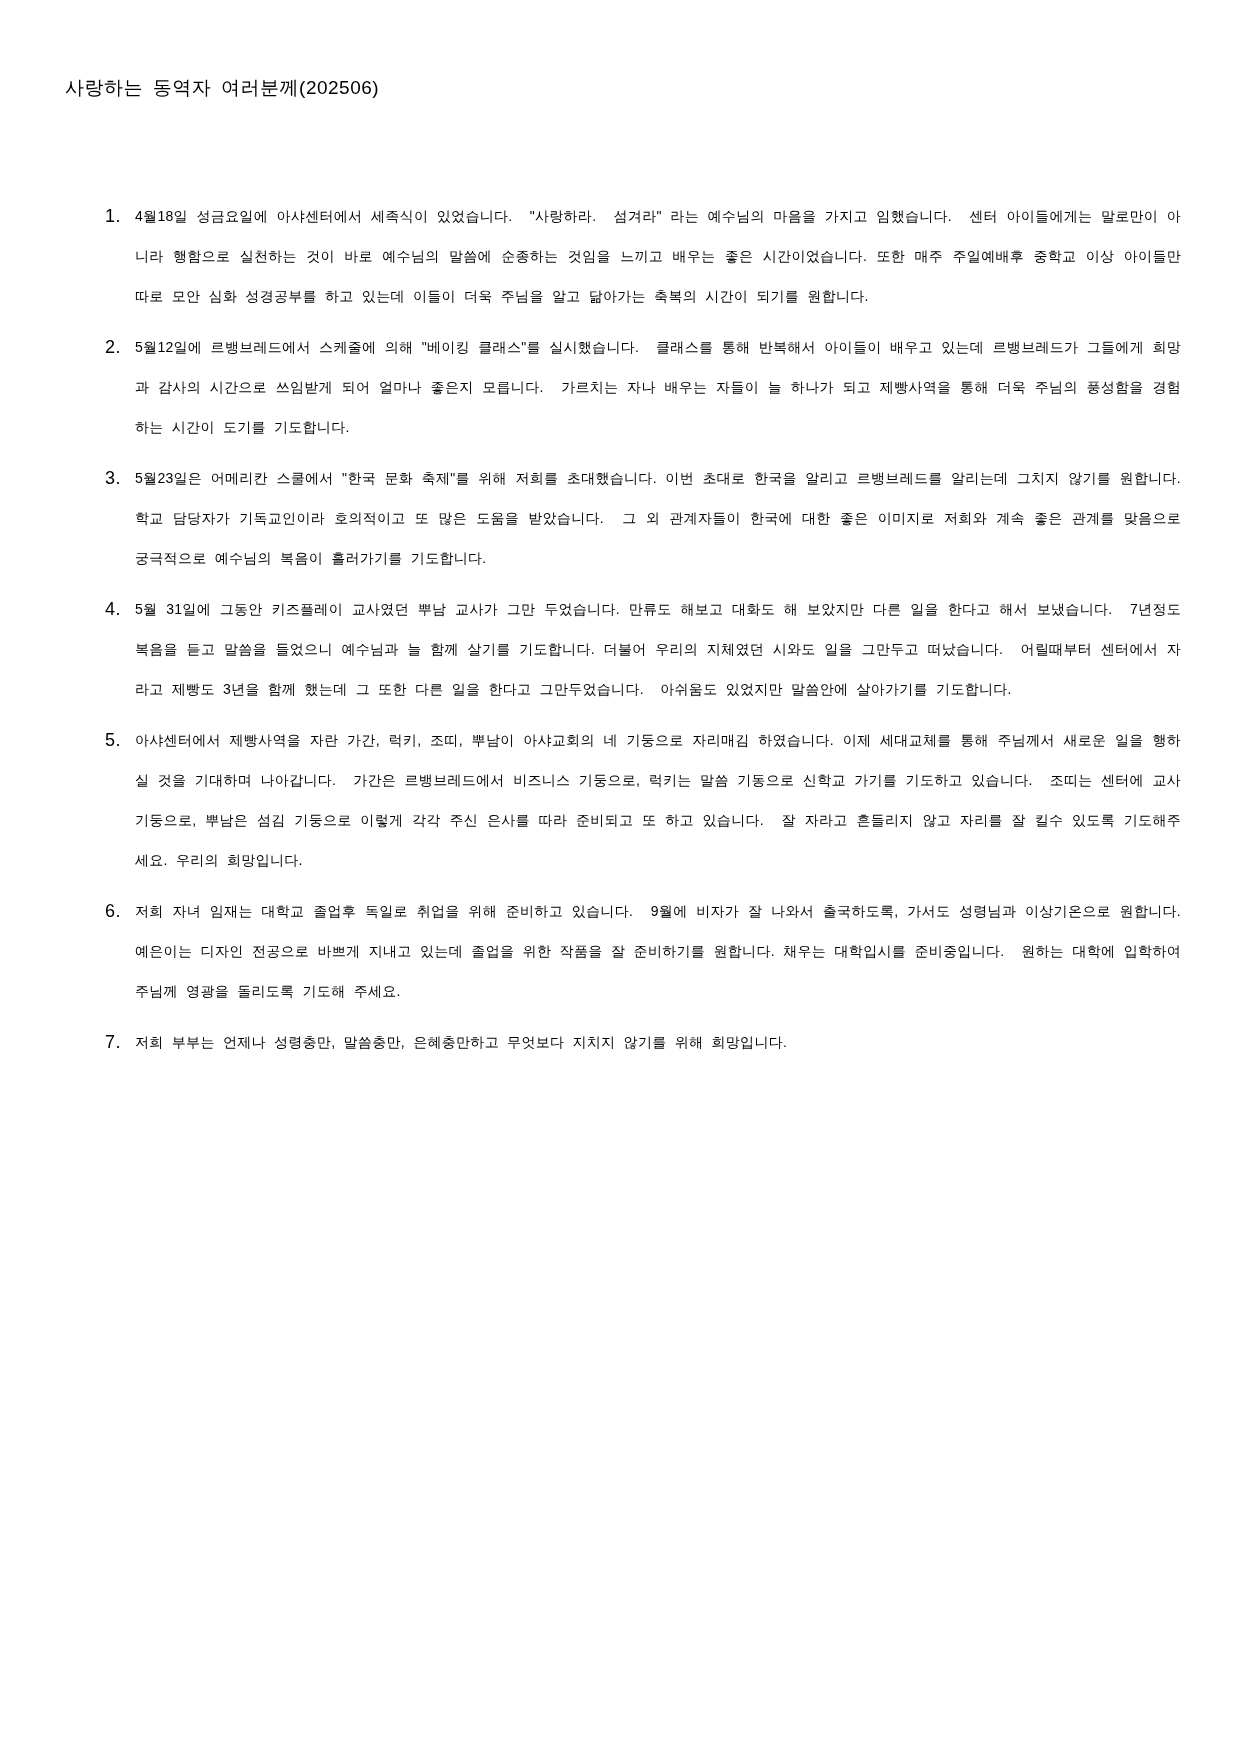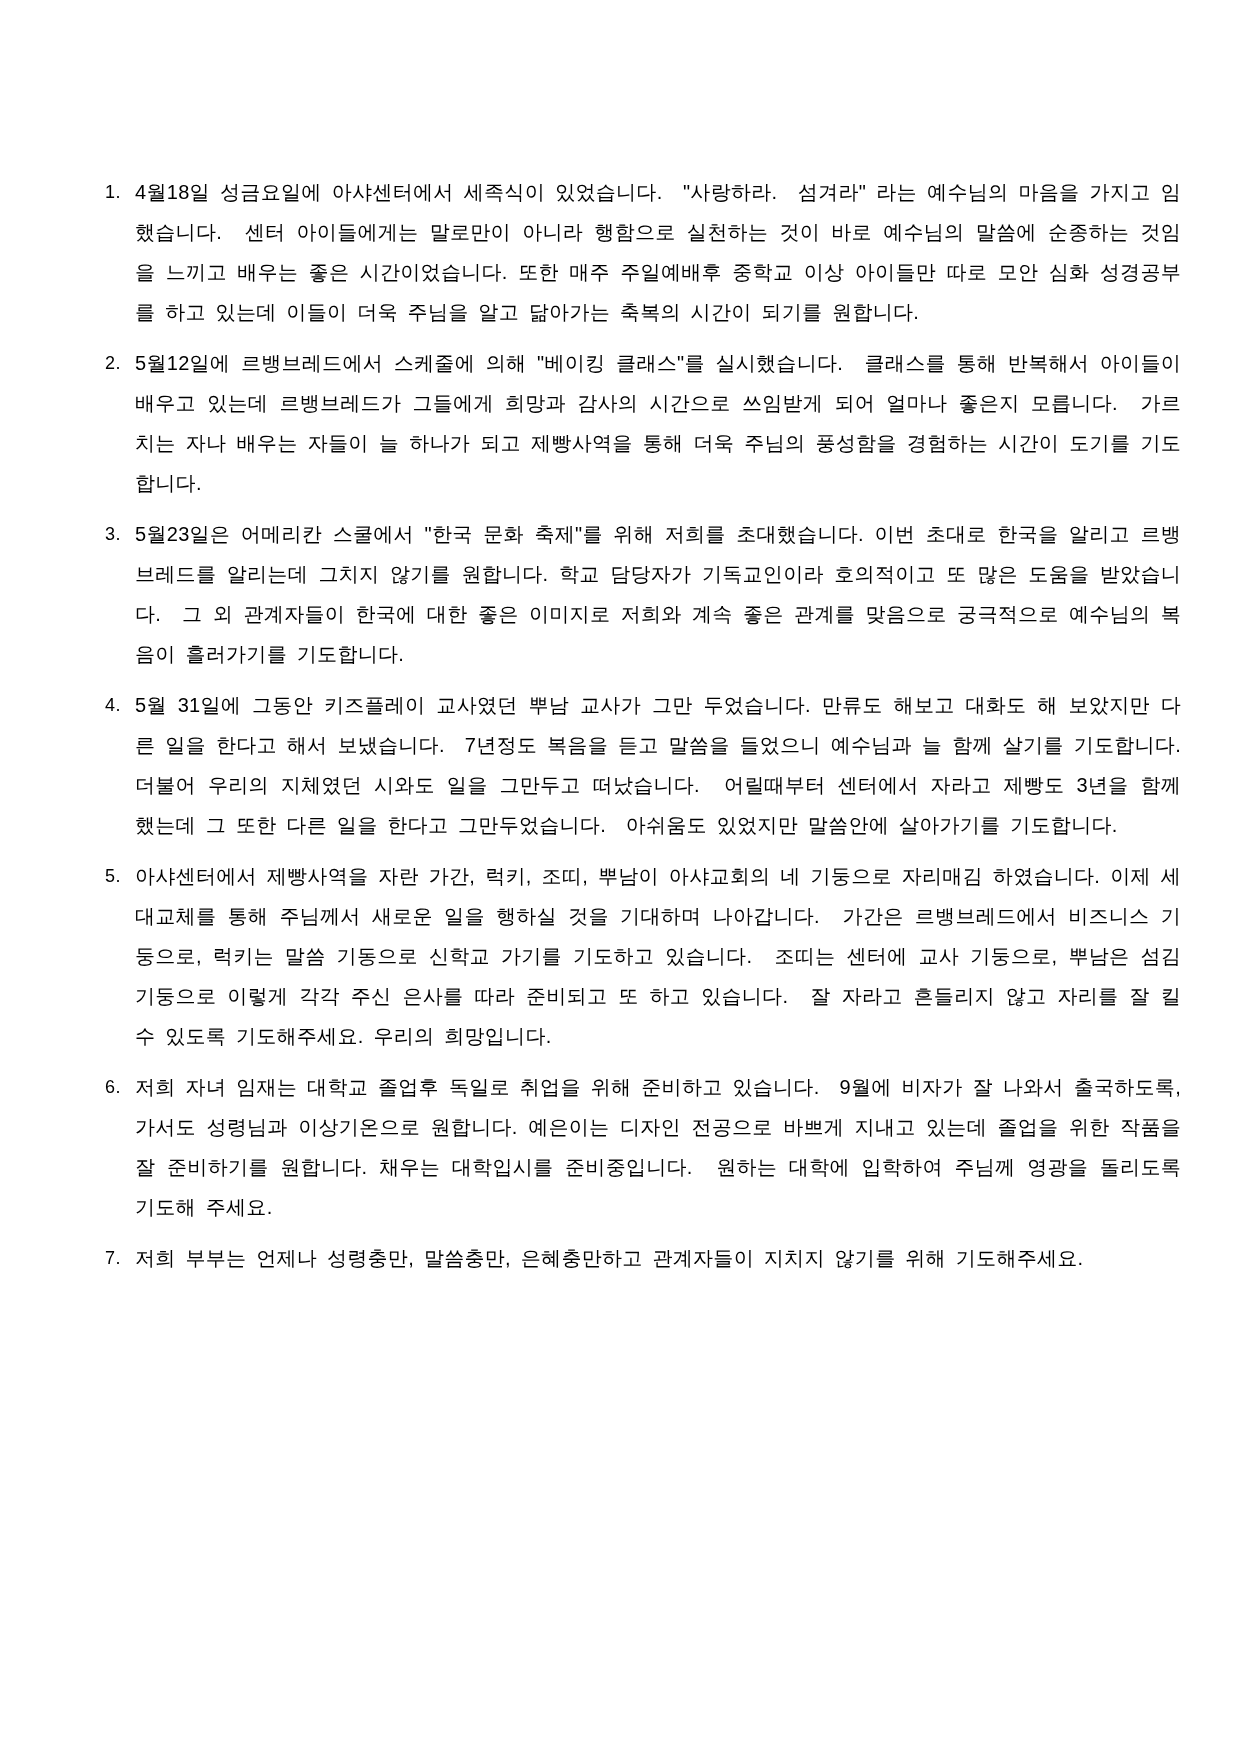--- a/index.html
+++ b/index.html
@@ -44,33 +44,34 @@
   }
   .prayer-item .num {
     flex: 0 0 30px;
     width: 30px;
     font-size: 18px;
     line-height: 40px;
     letter-spacing: 0.5px;
   }
   .prayer-item .txt {
     flex: 1 1 auto;
-    font-size: 20px;
+    font-size: 14px;
     line-height: 40px;
     letter-spacing: 0.3px;
     word-spacing: 4px;
     text-align: justify;
     white-space: pre-wrap;
   }
 </style>
 </head>
 <body>
 
 <div class="page">
 
+  <div class="doc-title">사랑하는 동역자 여러분께(202506)</div>
 
 
   <div class="prayer-list">
 
     <div class="prayer-item">
       <div class="num">1.</div>
       <div class="txt">4월18일 성금요일에 아샤센터에서 세족식이 있었습니다.  "사랑하라.  섬겨라" 라는 예수님의 마음을 가지고 임했습니다.  센터 아이들에게는 말로만이 아니라 행함으로 실천하는 것이 바로 예수님의 말씀에 순종하는 것임을 느끼고 배우는 좋은 시간이었습니다. 또한 매주 주일예배후 중학교 이상 아이들만 따로 모안 심화 성경공부를 하고 있는데 이들이 더욱 주님을 알고 닮아가는 축복의 시간이 되기를 원합니다.</div>
     </div>
 
     <div class="prayer-item">
@@ -93,18 +94,18 @@
       <div class="txt">아샤센터에서 제빵사역을 자란 가간, 럭키, 조띠, 뿌남이 아샤교회의 네 기둥으로 자리매김 하였습니다. 이제 세대교체를 통해 주님께서 새로운 일을 행하실 것을 기대하며 나아갑니다.  가간은 르뱅브레드에서 비즈니스 기둥으로, 럭키는 말씀 기동으로 신학교 가기를 기도하고 있습니다.  조띠는 센터에 교사 기둥으로, 뿌남은 섬김 기둥으로 이렇게 각각 주신 은사를 따라 준비되고 또 하고 있습니다.  잘 자라고 흔들리지 않고 자리를 잘 킬수 있도록 기도해주세요. 우리의 희망입니다.</div>
     </div>
 
     <div class="prayer-item">
       <div class="num">6.</div>
       <div class="txt">저희 자녀 임재는 대학교 졸업후 독일로 취업을 위해 준비하고 있습니다.  9월에 비자가 잘 나와서 출국하도록, 가서도 성령님과 이상기온으로 원합니다. 예은이는 디자인 전공으로 바쁘게 지내고 있는데 졸업을 위한 작품을 잘 준비하기를 원합니다. 채우는 대학입시를 준비중입니다.  원하는 대학에 입학하여 주님께 영광을 돌리도록 기도해 주세요.</div>
     </div>
 
     <div class="prayer-item">
       <div class="num">7.</div>
-      <div class="txt">저희 부부는 언제나 성령충만, 말씀충만, 은혜충만하고 관계자들이 지치지 않기를 위해 기도해주세요.</div>
+      <div class="txt">저희 부부는 언제나 성령충만, 말씀충만, 은혜충만하고 무엇보다 지치지 않기를 위해 희망입니다.</div>
     </div>
 
   </div>
 
 </div>
 
 </body></html>

